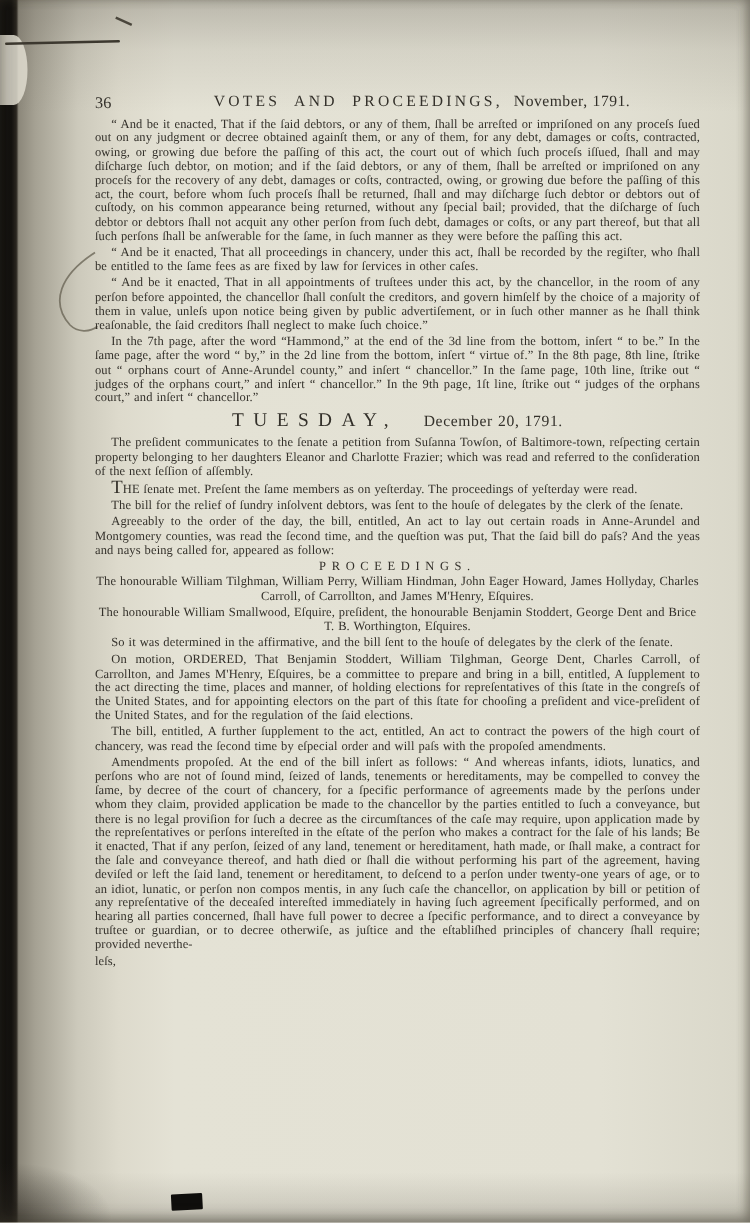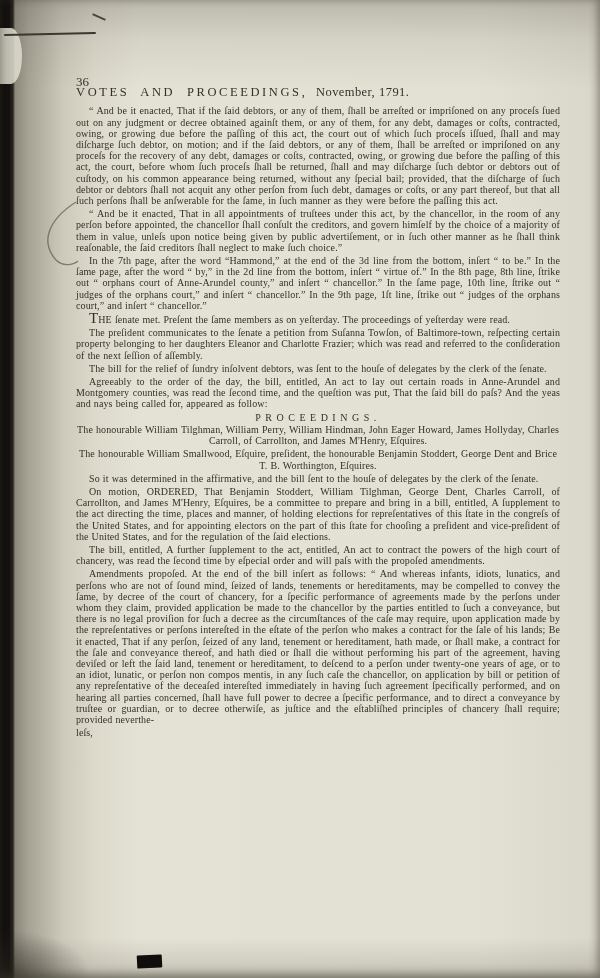--- a/index.html
+++ b/index.html
@@ -54,21 +54,20 @@
   
   .content {
     position: absolute; left: 76px; top: 76px; right: 40px;
     font-size: 10px; line-height: 11.2px;
     letter-spacing: 0.1px;
     word-spacing: 0.5px;
   }
   .header {
     display: flex; align-items: flex-start;
     margin-bottom: 7px;
-    flex-direction: column;
   }
   .page-num {
     font-size: 13px; margin-right: 26px;
   }
   .doc-title {
     flex: 1; text-align: center;
     font-size: 12.5px;
   }
   .doc-title .caps { letter-spacing: 2.6px; word-spacing: 6px; }
   .doc-title .date { letter-spacing: 0.4px; margin-left: 5px; }
@@ -113,26 +112,31 @@
 
     <div class="header">
       <span class="page-num">36</span>
       <span class="doc-title">
         <span class="caps">VOTES AND PROCEEDINGS,</span>
         <span class="date">November, 1791.</span>
       </span>
     </div>
 
     <p class="p">“ And be it enacted, That if the ſaid debtors, or any of them, ſhall be arreſted or impriſoned on any proceſs ſued out on any judgment or decree obtained againſt them, or any of them, for any debt, damages or coſts, contracted, owing, or growing due before the paſſing of this act, the court out of which ſuch proceſs iſſued, ſhall and may diſcharge ſuch debtor, on motion; and if the ſaid debtors, or any of them, ſhall be arreſted or impriſoned on any proceſs for the recovery of any debt, damages or coſts, contracted, owing, or growing due before the paſſing of this act, the court, before whom ſuch proceſs ſhall be returned, ſhall and may diſcharge ſuch debtor or debtors out of cuſtody, on his common appearance being returned, without any ſpecial bail; provided, that the diſcharge of ſuch debtor or debtors ſhall not acquit any other perſon from ſuch debt, damages or coſts, or any part thereof, but that all ſuch perſons ſhall be anſwerable for the ſame, in ſuch manner as they were before the paſſing this act.</p>
+    <p class="p">“ And be it enacted, That all proceedings in chancery, under this act, ſhall be recorded by the regiſter, who ſhall be entitled to the ſame fees as are fixed by law for ſervices in other caſes.</p>
     <p class="p">“ And be it enacted, That in all appointments of truſtees under this act, by the chancellor, in the room of any perſon before appointed, the chancellor ſhall conſult the creditors, and govern himſelf by the choice of a majority of them in value, unleſs upon notice being given by public advertiſement, or in ſuch other manner as he ſhall think reaſonable, the ſaid creditors ſhall neglect to make ſuch choice.”</p>
     <p class="p">In the 7th page, after the word “Hammond,” at the end of the 3d line from the bottom, inſert “ to be.” In the ſame page, after the word “ by,” in the 2d line from the bottom, inſert “ virtue of.” In the 8th page, 8th line, ſtrike out “ orphans court of Anne-Arundel county,” and inſert “ chancellor.” In the ſame page, 10th line, ſtrike out “ judges of the orphans court,” and inſert “ chancellor.” In the 9th page, 1ſt line, ſtrike out “ judges of the orphans court,” and inſert “ chancellor.”</p>
 
+    <div class="session-heading">
+      <span class="day">TUESDAY,</span>
+      <span class="date">December 20, 1791.</span>
+    </div>
 
+    <p class="p">The preſident communicates to the ſenate a petition from Suſanna Towſon, of Baltimore-town, reſpecting certain property belonging to her daughters Eleanor and Charlotte Frazier; which was read and referred to the conſideration of the next ſeſſion of aſſembly.</p>
     <p class="p opener">THE ſenate met. Preſent the ſame members as on yeſterday. The proceedings of yeſterday were read.</p>
-    <p class="p">The preſident communicates to the ſenate a petition from Suſanna Towſon, of Baltimore-town, reſpecting certain property belonging to her daughters Eleanor and Charlotte Frazier; which was read and referred to the conſideration of the next ſeſſion of aſſembly.</p>
     <p class="p">The bill for the relief of ſundry inſolvent debtors, was ſent to the houſe of delegates by the clerk of the ſenate.</p>
     <p class="p">Agreeably to the order of the day, the bill, entitled, An act to lay out certain roads in Anne-Arundel and Montgomery counties, was read the ſecond time, and the queſtion was put, That the ſaid bill do paſs? And the yeas and nays being called for, appeared as follow:</p>
 
     <p class="vote-head">PROCEEDINGS.</p>
     <p class="names">The honourable William Tilghman, William Perry, William Hindman, John Eager Howard, James Hollyday, Charles Carroll, of Carrollton, and James M'Henry, Eſquires.</p>
     <p class="names">The honourable William Smallwood, Eſquire, preſident, the honourable Benjamin Stoddert, George Dent and Brice T. B. Worthington, Eſquires.</p>
 
     <p class="p">So it was determined in the affirmative, and the bill ſent to the houſe of delegates by the clerk of the ſenate.</p>
     <p class="p">On motion, ORDERED, That Benjamin Stoddert, William Tilghman, George Dent, Charles Carroll, of Carrollton, and James M'Henry, Eſquires, be a committee to prepare and bring in a bill, entitled, A ſupplement to the act directing the time, places and manner, of holding elections for repreſentatives of this ſtate in the congreſs of the United States, and for appointing electors on the part of this ſtate for chooſing a preſident and vice-preſident of the United States, and for the regulation of the ſaid elections.</p>
     <p class="p">The bill, entitled, A further ſupplement to the act, entitled, An act to contract the powers of the high court of chancery, was read the ſecond time by eſpecial order and will paſs with the propoſed amendments.</p>

